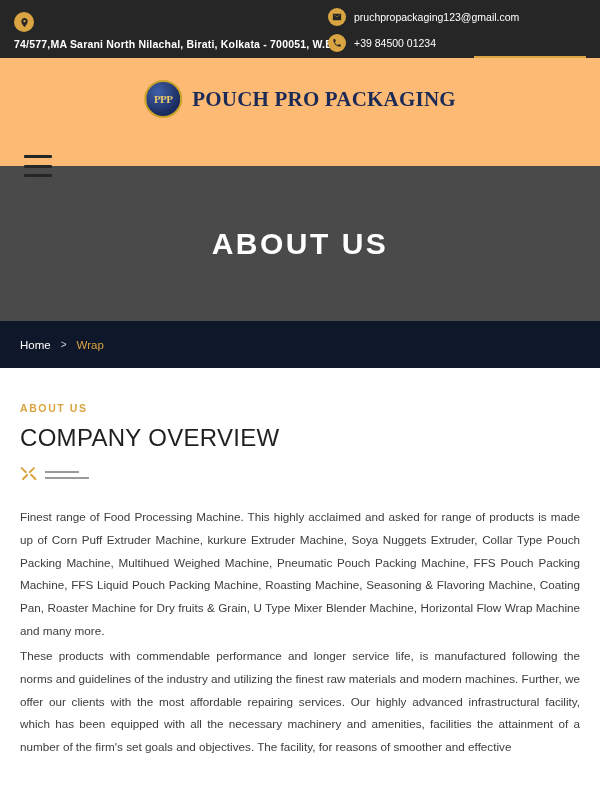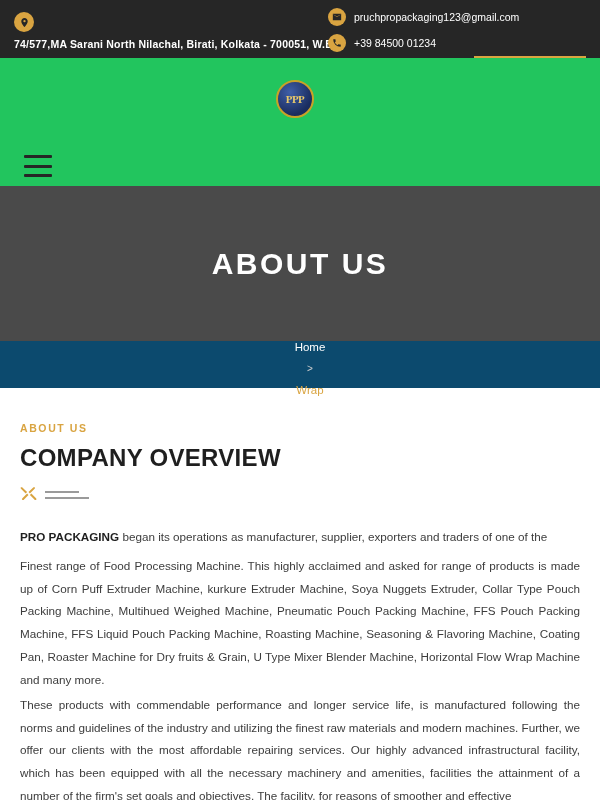--- a/index.html
+++ b/index.html
@@ -82,22 +82,22 @@
     border: none;
     font-size: 10.5px;
     font-weight: bold;
     letter-spacing: 0.4px;
     cursor: pointer;
     font-family: "Liberation Sans", sans-serif;
   }
 
   
   .logobar {
-    height: 128px;
-    background: #22c55e;
+    height: 108px;
+    background: #fdba74;
     position: relative;
   }
   .logo-wrap {
     position: absolute;
     left: 50%;
     transform: translateX(-50%);
     top: 22px;
     display: flex;
     align-items: center;
     gap: 10px;
@@ -164,47 +164,46 @@
     color: #ffffff;
     font-size: 30px;
     font-weight: bold;
     letter-spacing: 2.5px;
     font-family: "Liberation Sans", sans-serif;
   }
 
   
   .breadcrumb {
     height: 47px;
-    background: #0c4a6e;
+    background: #0f172a;
     display: flex;
     align-items: center;
     padding-left: 20px;
     gap: 10px;
     font-size: 11.5px;
-    flex-direction: column;
   }
   .breadcrumb a { color: #ffffff; text-decoration: none; }
   .breadcrumb .sep { color: #cfcfcf; font-size: 10px; }
   .breadcrumb .current { color: #d9a441; }
 
   
   .content {
     padding: 34px 20px 0 20px;
     background: #ffffff;
   }
   .eyebrow {
     color: #d9a441;
     font-size: 10.5px;
     letter-spacing: 1.6px;
     font-weight: bold;
     margin-bottom: 10px;
   }
   .overview-title {
     font-size: 24px;
-    font-weight: bold;
+    font-weight: normal;
     color: #1f1f1f;
     letter-spacing: 0.3px;
     margin-bottom: 14px;
   }
   .divider-row {
     display: flex;
     align-items: center;
     gap: 8px;
     margin-bottom: 22px;
     height: 18px;
@@ -267,20 +266,21 @@
     </div>
   </div>
 
   <button class="quote-btn">Get A Quote</button>
 </div>
 
 <div class="logobar">
   <div class="logo-wrap">
     <div class="logo-badge">PPP</div>
     <div class="logo-text">
+      <div class="logo-main">POUCH PRO PACKAGING</div>
     </div>
   </div>
   <div class="hamburger">
     <span></span>
     <span></span>
     <span></span>
   </div>
 </div>
 
 <div class="hero">
@@ -302,18 +302,15 @@
       <svg width="17" height="17" viewBox="0 0 24 24">
         <path fill="#d9a441" d="M3 3l7 7-2 2-7-7V3zm18 18l-7-7 2-2 7 7v2h-2zM3 21v-2l7-7 2 2-7 7H3zm18-18v2l-7 7-2-2 7-7h2z"></path>
       </svg>
     </span>
     <span class="divider-lines">
       <i class="l1"></i>
       <i class="l2"></i>
     </span>
   </div>
 
-  <p class="body-p spaced">
-    <b>PRO PACKAGING</b><span> began its operations as manufacturer, supplier, exporters and traders of one of the</span>
-  </p>
   <p class="body-p">Finest range of Food Processing Machine. This highly acclaimed and asked for range of products is made up of Corn Puff Extruder Machine, kurkure Extruder Machine, Soya Nuggets Extruder, Collar Type Pouch Packing Machine, Multihued Weighed Machine, Pneumatic Pouch Packing Machine, FFS Pouch Packing Machine, FFS Liquid Pouch Packing Machine, Roasting Machine, Seasoning &amp; Flavoring Machine, Coating Pan, Roaster Machine for Dry fruits &amp; Grain, U Type Mixer Blender Machine, Horizontal Flow Wrap Machine and many more.</p>
   <p class="body-p">These products with commendable performance and longer service life, is manufactured following the norms and guidelines of the industry and utilizing the finest raw materials and modern machines. Further, we offer our clients with the most affordable repairing services. Our highly advanced infrastructural facility, which has been equipped with all the necessary machinery and amenities, facilities the attainment of a number of the firm's set goals and objectives. The facility, for reasons of smoother and effective</p>
 </div>
 
 </body></html>

